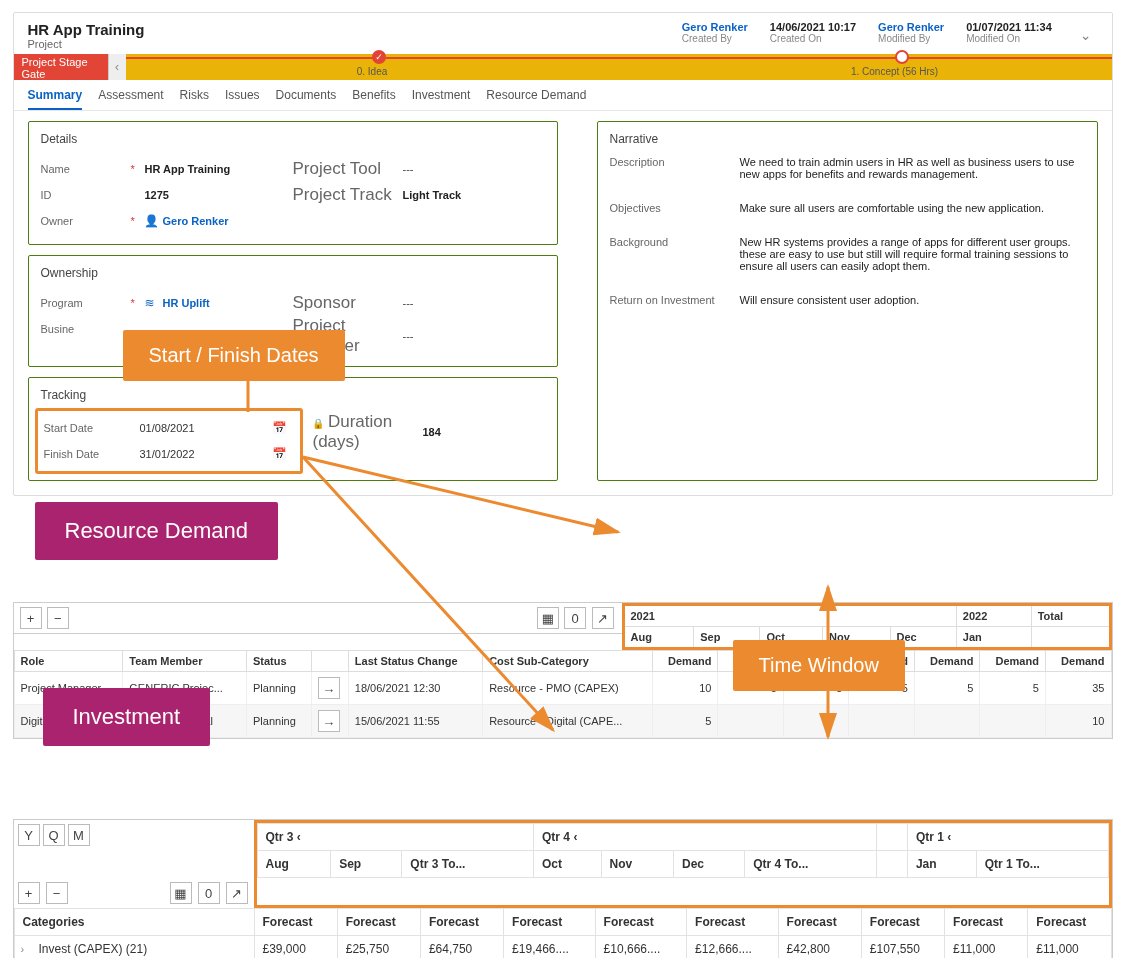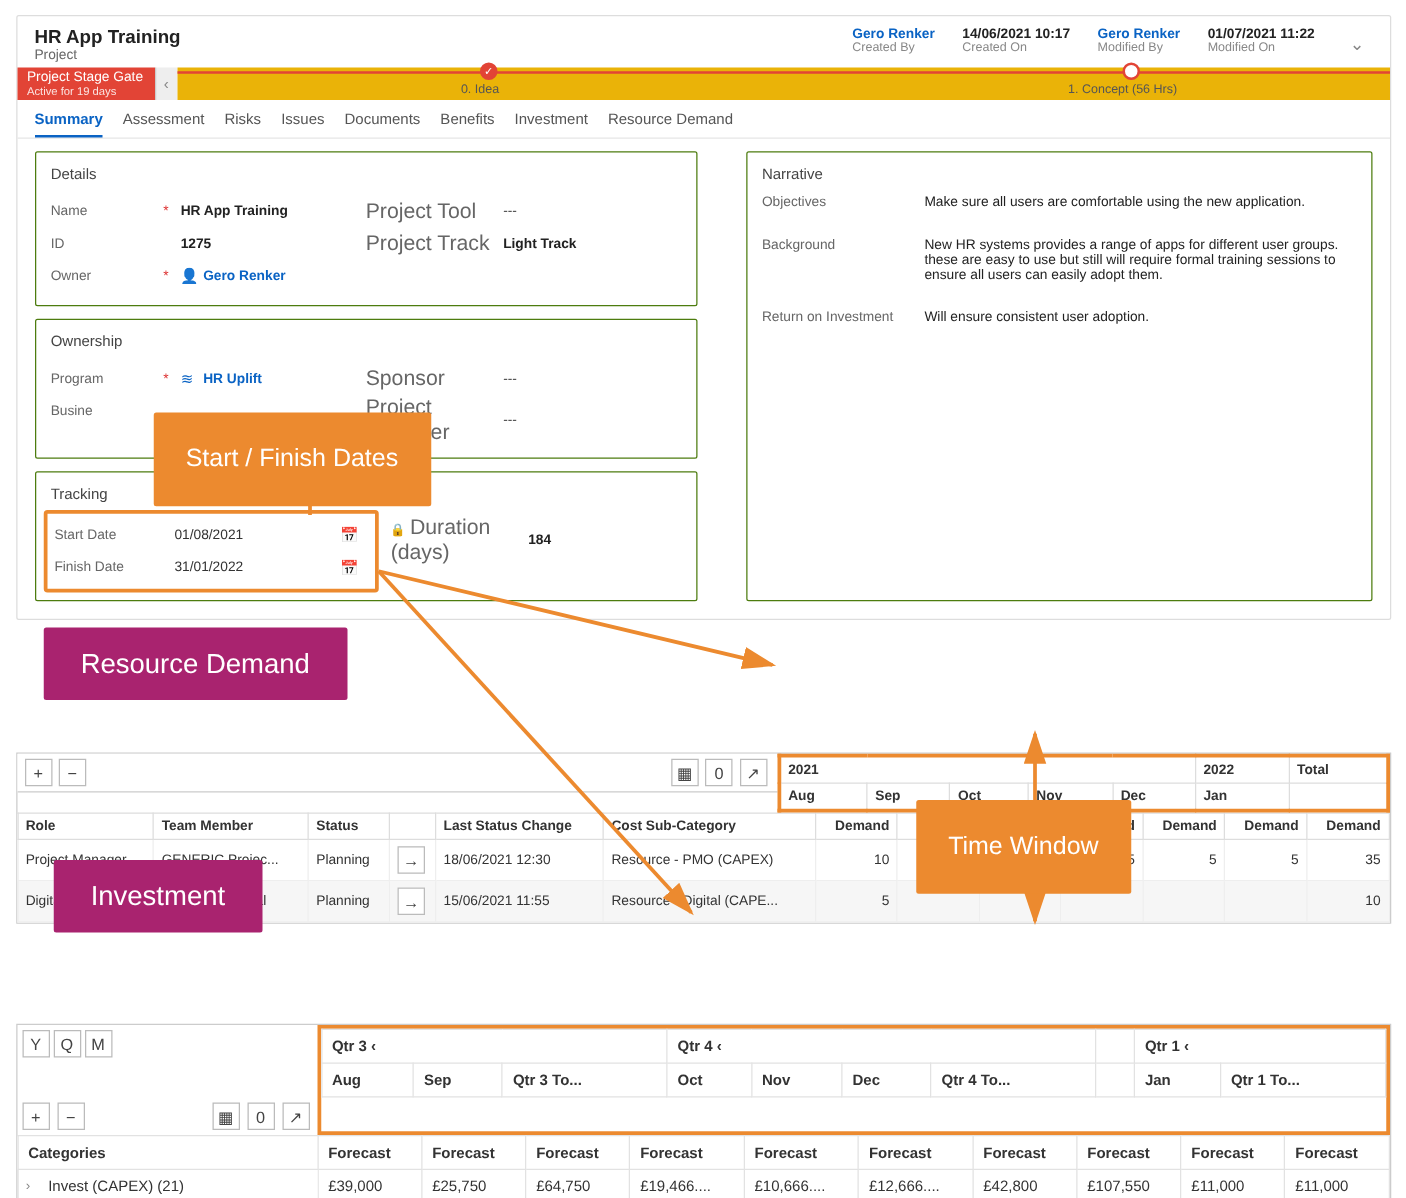--- a/index.html
+++ b/index.html
@@ -13,21 +13,21 @@
   .proj-sub { font-size:11px; color:#666; }
   .meta-block { display:flex; gap:22px; align-items:flex-start; }
   .meta-item { text-align:left; }
   .meta-link { color:#0a63c4; font-size:11px; font-weight:600; }
   .meta-val { font-size:11px; color:#222; font-weight:600; }
   .meta-lbl { font-size:10px; color:#888; }
   .chev { color:#888; font-size:14px; padding:6px; }
 
   
   .stage-row { display:flex; align-items:stretch; height:26px; }
-  .stage-gate { background:#e24436; color:#fff; font-size:11px; padding:2px 8px; width:110px; }
+  .stage-gate { background:#e24436; color:#fff; font-size:11px; padding:2px 8px; width:94px; }
   .stage-gate .sg2 { font-size:9px; opacity:.85; }
   .stage-arrow { width:18px; background:#eee; color:#888; display:flex; align-items:center; justify-content:center; font-size:12px; border-left:1px solid #ccc; }
   .stage-track { flex:1; background:#eab308; position:relative; display:flex; align-items:center; }
   .stage-line { position:absolute; left:0; right:0; top:3px; height:2px; background:#e24436; }
   .stage-dot { position:absolute; top:-4px; width:14px; height:14px; border-radius:50%; background:#fff; border:2px solid #e24436; display:flex; align-items:center; justify-content:center; }
   .stage-dot.checked { background:#e24436; }
   .stage-dot.checked::after { content:"✓"; color:#fff; font-size:9px; }
   .stage-label { position:absolute; top:12px; font-size:10px; color:#555; white-space:nowrap; transform:translateX(-50%); }
 
   
@@ -56,21 +56,21 @@
   .date-input { border:none; background:#fff; width:160px; padding:4px 6px; font-size:11px; display:flex; justify-content:space-between; align-items:center; }
   .cal-ico { color:#999; font-size:12px; }
 
   .tracking-highlight { border:3px solid #ec8a2f; border-radius:3px; padding:4px 6px; margin:-4px -6px; }
 
   .narrative-row { display:flex; margin-bottom:22px; }
   .narr-lbl { width:130px; font-size:11px; color:#666; }
   .narr-val { flex:1; font-size:11px; color:#222; }
 
   
-  .callout { position:absolute; display:flex; align-items:center; justify-content:center; color:#fff; font-size:20px; padding:26px 26px; z-index:30; border-radius:2px; }
+  .callout { position:absolute; display:flex; align-items:center; justify-content:center; color:#fff; font-size:20px; padding:14px 26px; z-index:30; border-radius:2px; }
   .co-orange { background:#ec8a2f; }
   .co-magenta { background:#a9236f; font-size:22px; padding:16px 30px; }
 
   
   svg.arrows { position:absolute; left:0; top:0; width:1100px; height:760px; z-index:25; pointer-events:none; }
 
   
   .section-gap { height:50px; }
   .grid-wrap { border:1px solid #ccc; }
   .grid-tools { display:flex; justify-content:space-between; padding:4px 6px; border-bottom:1px solid #ccc; background:#fff; }
@@ -114,21 +114,21 @@
         </div>
         <div class="meta-item">
           <div class="meta-val">14/06/2021 10:17</div>
           <div class="meta-lbl">Created On</div>
         </div>
         <div class="meta-item">
           <div class="meta-link">Gero Renker</div>
           <div class="meta-lbl">Modified By</div>
         </div>
         <div class="meta-item">
-          <div class="meta-val">01/07/2021 11:22</div>
+          <div class="meta-val">01/07/2021 11:34</div>
           <div class="meta-lbl">Modified On</div>
         </div>
         <div class="chev">⌄</div>
       </div>
     </div>
 
     <div class="stage-row">
       <div class="stage-gate">
         <div>Project Stage Gate</div>
         <div class="sg2">Active for 19 days</div>
@@ -244,20 +244,24 @@
                 </div>
             </div>
           </div>
         </div>
 
       </div>
 
       <div class="right-col">
         <div class="panel" style="height:100%;margin-left:29px;">
           <div class="panel-title">Narrative</div>
+          <div class="narrative-row">
+              <div class="narr-lbl">Description</div>
+              <div class="narr-val">We need to train admin users in HR as well as business users to use new apps for benefits and rewards management.</div>
+            </div>
           <div class="narrative-row">
               <div class="narr-lbl">Objectives</div>
               <div class="narr-val">Make sure all users are comfortable using the new application.</div>
             </div>
           <div class="narrative-row">
               <div class="narr-lbl">Background</div>
               <div class="narr-val">New HR systems provides a range of apps for different user groups. these are easy to use but still will require formal training sessions to ensure all users can easily adopt them.</div>
             </div>
           <div class="narrative-row">
               <div class="narr-lbl">Return on Investment</div>

